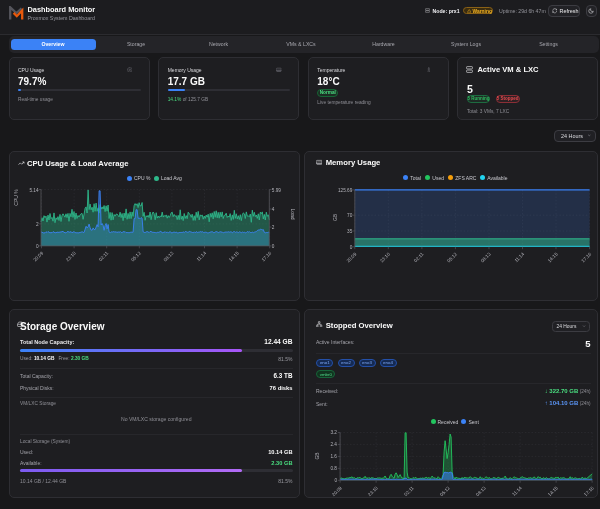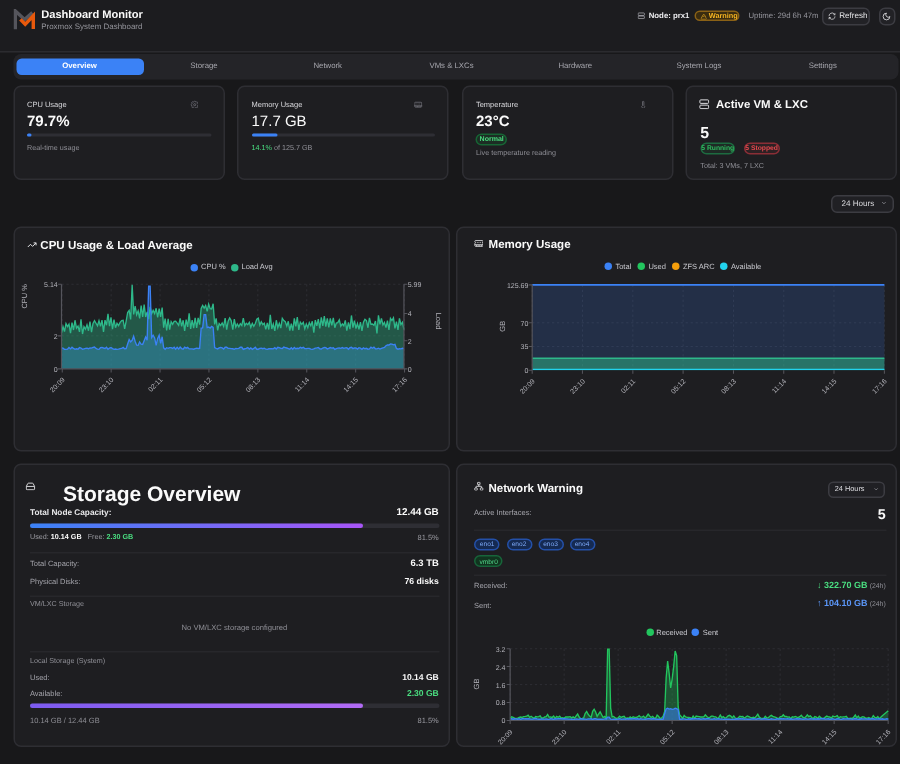--- a/index.html
+++ b/index.html
@@ -74,29 +74,29 @@
       <path d="M6 19v-3"></path>
       <path d="M10 19v-3"></path>
       <path d="M14 19v-3"></path>
       <path d="M18 19v-3"></path>
       <path d="M8 11V9"></path>
       <path d="M16 11V9"></path>
       <path d="M12 11V9"></path>
       <path d="M2 15h20"></path>
       <path d="M2 7a2 2 0 0 1 2-2h16a2 2 0 0 1 2 2v1.1a2 2 0 0 0 0 3.837V17a2 2 0 0 1-2 2H4a2 2 0 0 1-2-2v-5.1a2 2 0 0 0 0-3.837z"></path>
     </svg>
-<div class="abs" style="left:167.7px;top:76px;font-size:10px;font-weight:normal;color:#fafafa">17.7 GB</div>
+<div class="abs" style="left:167.7px;top:76px;font-size:10px;font-weight:bold;color:#fafafa">17.7 GB</div>
 <div class="abs" style="left:167.7px;top:89.3px;width:122.5px;height:2px;background:#2e2e34;border-radius:2px"></div>
 <div class="abs" style="left:167.7px;top:89.3px;width:17.3px;height:2px;background:#3b82f6;border-radius:2px"></div>
 <div class="mut" style="left:167.7px;top:96.5px"><span style="color:#4ade80">14.1%</span> of 125.7 GB</div>
 <div class="lbl" style="left:317.3px;top:66.5px">Temperature</div>
 <svg class="abs" style="left:426.3px;top:66.5px" width="5.6" height="5.6" viewBox="0 0 24 24" fill="none" stroke="#7a7a82" stroke-width="2">
       <path d="M14 4v10.54a4 4 0 1 1-4 0V4a2 2 0 0 1 4 0Z"></path>
     </svg>
-<div class="abs" style="left:317.3px;top:76px;font-size:10px;font-weight:bold;color:#fafafa">23°C</div>
+<div class="abs" style="left:317.3px;top:76px;font-size:10px;font-weight:bold;color:#fafafa">18°C</div>
 <div class="pill" style="left:317.3px;top:88.6px;width:21px;height:8px;border:1px solid #166534;background:rgba(22,101,52,0.22);color:#4ade80;font-size:4.7px">Normal</div>
 <div class="mut" style="left:317.3px;top:100px">Live temperature reading</div>
 <svg class="abs" style="left:466.4px;top:65.8px" width="7" height="7" viewBox="0 0 24 24" fill="none" stroke="#e4e4e7" stroke-width="2.2">
       <rect x="2" y="2" width="20" height="8" rx="2"></rect>
       <rect x="2" y="14" width="20" height="8" rx="2"></rect>
       <path d="M6 6h.01M6 18h.01"></path>
     </svg>
 <div class="abs" style="left:477.4px;top:65.3px;font-size:7.6px;font-weight:bold;color:#fafafa">Active VM &amp; LXC</div>
 <div class="abs" style="left:466.9px;top:83px;font-size:10.6px;font-weight:bold;color:#fafafa">5</div>
 <div class="pill" style="left:467px;top:94.6px;width:23px;height:8.4px;border:1px solid #1d6b40;background:rgba(34,197,94,0.08);color:#2ebd5f;font-size:4.5px">5 Running</div>
@@ -235,21 +235,21 @@
       <text transform="rotate(-45 262.7 102.5)" x="262.7" y="102.5" text-anchor="end" font-size="4.7" fill="#b3b3ba">17:16</text>
     </svg>
 <div class="card" style="left:8.5px;top:309px;width:291px;height:188.5px"></div>
 <div class="card" style="left:304px;top:309px;width:294.3px;height:188.5px"></div>
 <svg class="abs" style="left:17.4px;top:320.9px" width="6.6" height="6.6" viewBox="0 0 24 24" fill="none" stroke="#e4e4e7" stroke-width="2.2">
       <line x1="22" x2="2" y1="12" y2="12"></line>
       <path d="M5.45 5.11 2 12v6a2 2 0 0 0 2 2h16a2 2 0 0 0 2-2v-6l-3.45-6.89A2 2 0 0 0 16.76 4H7.24a2 2 0 0 0-1.79 1.11z"></path>
       <line x1="6" x2="6.01" y1="16" y2="16"></line>
       <line x1="10" x2="10.01" y1="16" y2="16"></line>
     </svg>
-<div class="abs" style="left:42px;top:320.7px;font-size:14px;font-weight:bold;color:#fafafa">Storage Overview</div>
+<div class="abs" style="left:20px;top:320.7px;font-size:10px;font-weight:bold;color:#fafafa">Storage Overview</div>
 <div class="abs" style="left:20px;top:338.7px;font-size:5.5px;font-weight:bold;color:#e8e8ea">Total Node Capacity:</div>
 <div class="abs" style="left:192.5px;top:337.7px;width:100px;text-align:right;font-size:6.6px;font-weight:bold;color:#fafafa">12.44 GB</div>
 <div class="abs" style="left:20px;top:349.3px;width:272.5px;height:3.2px;background:#2e2e34;border-radius:2px"></div>
 <div class="abs" style="left:20px;top:349.3px;width:222.1px;height:3.2px;background:linear-gradient(90deg,#3b82f6,#a855f7);border-radius:2px"></div>
 <div class="abs" style="left:20px;top:356.3px;font-size:4.8px;color:#9a9aa1">Used: <span style="color:#fafafa;font-weight:bold">10.14 GB</span>&nbsp;&nbsp;&nbsp;Free: <span style="color:#4ade80;font-weight:bold">2.30 GB</span></div>
 <div class="abs" style="left:242.5px;top:356.3px;width:50px;text-align:right;font-size:5px;color:#9a9aa1">81.5%</div>
 <div class="hr" style="left:20px;top:368.3px;width:272.5px"></div>
 <div class="row-l" style="left:20px;top:372.8px">Total Capacity:</div>
 <div class="row-v" style="left:192.5px;top:372.2px;width:100px;font-size:6.3px">6.3 TB</div>
 <div class="row-l" style="left:20px;top:385.2px">Physical Disks:</div>
@@ -267,21 +267,21 @@
 <div class="abs" style="left:20px;top:468.8px;width:222.1px;height:3.2px;background:linear-gradient(90deg,#7c5bf0,#b26bf5);border-radius:2px"></div>
 <div class="mut" style="left:20px;top:477.7px;font-size:5px">10.14 GB / 12.44 GB</div>
 <div class="abs" style="left:242.5px;top:477.7px;width:50px;text-align:right;font-size:5px;color:#9a9aa1">81.5%</div>
 <svg class="abs" style="left:316.3px;top:320.8px" width="6.4" height="6.4" viewBox="0 0 24 24" fill="none" stroke="#e4e4e7" stroke-width="2.2">
       <rect x="16" y="16" width="6" height="6" rx="1"></rect>
       <rect x="2" y="16" width="6" height="6" rx="1"></rect>
       <rect x="9" y="2" width="6" height="6" rx="1"></rect>
       <path d="M5 16v-3a1 1 0 0 1 1-1h12a1 1 0 0 1 1 1v3"></path>
       <path d="M12 12V8"></path>
     </svg>
-<div class="abs" style="left:325.7px;top:320.7px;font-size:7.7px;font-weight:bold;color:#fafafa">Network Warning</div>
+<div class="abs" style="left:325.7px;top:320.7px;font-size:7.7px;font-weight:bold;color:#fafafa">Stopped Overview</div>
 <div class="abs" style="left:551.5px;top:320.5px;width:38px;height:11.5px;border:1px solid #3c3c42;background:#202024;border-radius:3.5px"></div>
 <div class="abs" style="left:556.5px;top:323.6px;font-size:4.9px;color:#dcdce0">24 Hours</div>
 <svg class="abs" style="left:581.5px;top:324.2px" width="4.2" height="4.2" viewBox="0 0 24 24" fill="none" stroke="#9d9da4" stroke-width="2.6">
       <path d="m6 9 6 6 6-6"></path>
     </svg>
 <div class="row-l" style="left:316px;top:339.3px">Active Interfaces:</div>
 <div class="row-v" style="left:490px;top:338.4px;width:100.5px;font-size:9.5px">5</div>
 <div class="hr" style="left:316px;top:352.8px;width:274.5px"></div>
 <div class="pill" style="left:316.3px;top:358.6px;width:17px;height:8.6px;border:1px solid #2450a8;background:#152a52;color:#7da9f8;font-size:4.4px;font-weight:normal">eno1</div>
 <div class="pill" style="left:337.5px;top:358.6px;width:17px;height:8.6px;border:1px solid #2450a8;background:#152a52;color:#7da9f8;font-size:4.4px;font-weight:normal">eno2</div>

